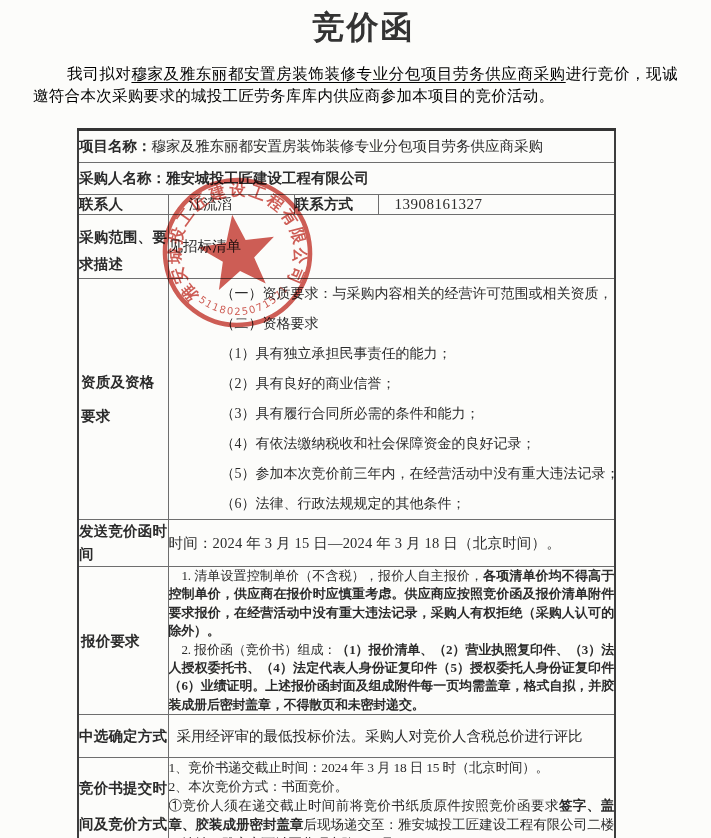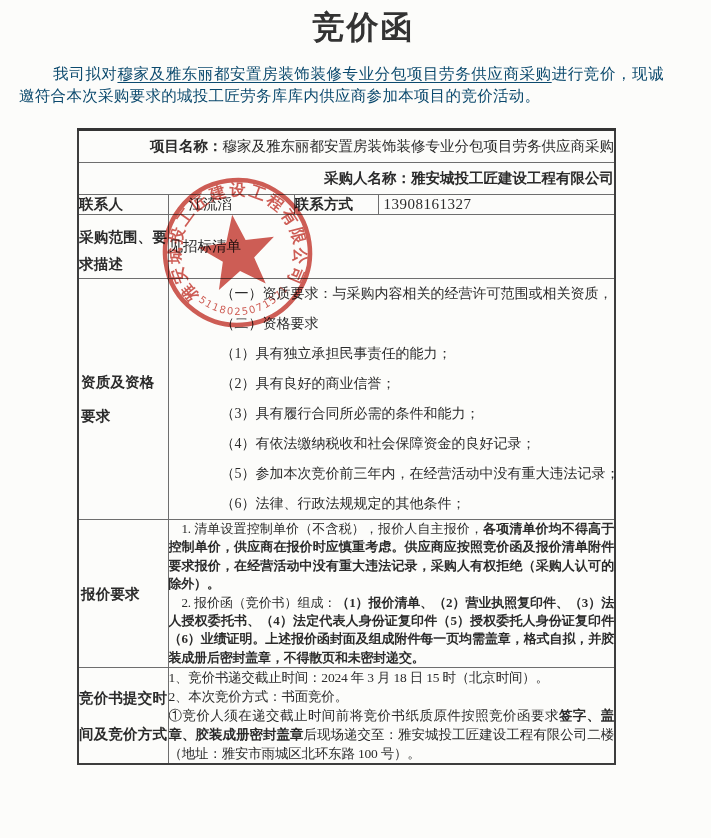--- a/index.html
+++ b/index.html
@@ -12,23 +12,23 @@
     color:#2b2b2b;
     -webkit-font-smoothing:antialiased;
   }
   .title{
     position:absolute;top:6px;left:8px;width:711px;
     text-align:center;
     font-size:32px;font-weight:700;letter-spacing:2px;
     color:#333;margin:0;
   }
   .intro{
-    position:absolute;top:63px;left:19px;width:645px;
+    position:absolute;top:63px;left:33px;width:645px;
     font-size:15.5px;line-height:21.5px;letter-spacing:0.3px;
-    text-align:justify;text-indent:2.2em;margin:0;color:#0c4a6e;
+    text-align:justify;text-indent:2.2em;margin:0;color:#000000;
   }
   .intro .u{
     text-decoration:underline;
     text-underline-offset:3px;
   }
   table.doc{
     position:absolute;left:77px;top:128px;width:537px;
     border-collapse:collapse;table-layout:fixed;
     border:2px solid #3d3d3d;
     border-top:3px solid #343434;
@@ -36,25 +36,25 @@
   }
   table.doc td{
     border:1px solid #6e6e6e;
     padding:0;
     font-size:14.5px;
     color:#2b2b2b;
     vertical-align:middle;
     overflow:hidden;
   }
   td.lab{font-weight:700;padding-left:7px;font-size:13.5px;letter-spacing:0.2px;}
-  .r1 td, .r2 td{padding-left:8px;text-align:right;}
+  .r1 td, .r2 td{padding-left:8px;}
   .r1 .lead, .r2 .lead{font-weight:700;}
   .r2 .val{font-weight:700;}
   .r3 td.val{padding-left:20px;}
-  .r3 td.phone{padding-left:5px;font-size:15px;letter-spacing:0.5px;}
+  .r3 td.phone{padding-left:16px;font-size:15px;letter-spacing:0.5px;}
   td.scope-val{vertical-align:top;padding:9px 6px 0 15px;}
   td.lab.scope{vertical-align:top;padding-top:9px;line-height:27px;}
   td.qual-content{vertical-align:top;padding:5px 4px 0 0;}
   .qual-line{line-height:30px;padding-left:52px;font-size:14px;white-space:nowrap;}
   .qual-line b{font-weight:400;}
   td.lab.center2{text-align:left;padding-left:2px;padding-right:2px;line-height:34px;}
   td.time-val{vertical-align:top;padding:7px 6px 0 6px;letter-spacing:0.2px;}
   td.quote-content{vertical-align:top;padding:4px 6px 0 5px;}
   .quote-content p{
     margin:0;font-size:13px;line-height:18.4px;
@@ -110,26 +110,34 @@
       <div class="qual-line"><span>（一）</span><b>资质要求：与采购内容相关的经营许可范围或相关资质，</b></div>
       <div class="qual-line"><span>（二）资格要求</span><b></b></div>
       <div class="qual-line"><span>（1）具有独立承担民事责任的能力；</span><b></b></div>
       <div class="qual-line"><span>（2）具有良好的商业信誉；</span><b></b></div>
       <div class="qual-line"><span>（3）具有履行合同所必需的条件和能力；</span><b></b></div>
       <div class="qual-line"><span>（4）有依法缴纳税收和社会保障资金的良好记录；</span><b></b></div>
       <div class="qual-line"><span>（5）参加本次竞价前三年内，在经营活动中没有重大违法记录；</span><b></b></div>
       <div class="qual-line"><span>（6）法律、行政法规规定的其他条件；</span><b></b></div>
     </td>
   </tr>
+  <tr style="height:40px">
+    <td class="lab mid-lh">发送竞价函时间</td>
+    <td colspan="3" class="time-val">时间：2024 年 3 月 15 日—2024 年 3 月 18 日（北京时间）。</td>
+  </tr>
   <tr style="height:127px">
     <td class="lab center2">报价要求</td>
     <td colspan="3" class="quote-content">
       <p><span>1. 清单设置控制单价（不含税），报价人自主报价，</span><b>各项清单价均不得高于控制单价，供应商在报价时应慎重考虑。供应商应按照竞价函及报价清单附件要求报价，在经营活动中没有重大违法记录，采购人有权拒绝（采购人认可的除外）。</b></p>
       <p><span>2. 报价函（竞价书）组成：</span><b>（1）报价清单、（2）营业执照复印件、（3）法人授权委托书、（4）法定代表人身份证复印件（5）授权委托人身份证复印件（6）业绩证明。上述报价函封面及组成附件每一页均需盖章，格式自拟，并胶装成册后密封盖章，不得散页和未密封递交。</b></p>
     </td>
+  </tr>
+  <tr style="height:43px">
+    <td class="lab">中选确定方式</td>
+    <td colspan="3" class="sel-val">采用经评审的最低投标价法。采购人对竞价人含税总价进行评比</td>
   </tr>
   <tr style="height:95px">
     <td class="lab wide-lh">竞价书提交时间及竞价方式</td>
     <td colspan="3" class="submit-content">
       <div class="submit-line">1、竞价书递交截止时间：2024 年 3 月 18 日 15 时（北京时间）。</div>
       <div class="submit-line">2、本次竞价方式：书面竞价。</div>
       <div class="submit-line"><span>①竞价人须在递交截止时间前将竞价书纸质原件按照竞价函要求</span><b>签字、盖章、胶装成册密封盖章</b><span>后现场递交至：雅安城投工匠建设工程有限公司二楼（地址：雅安市雨城区北环东路 100 号）。</span></div>
     </td>
   </tr>
 </tbody>

